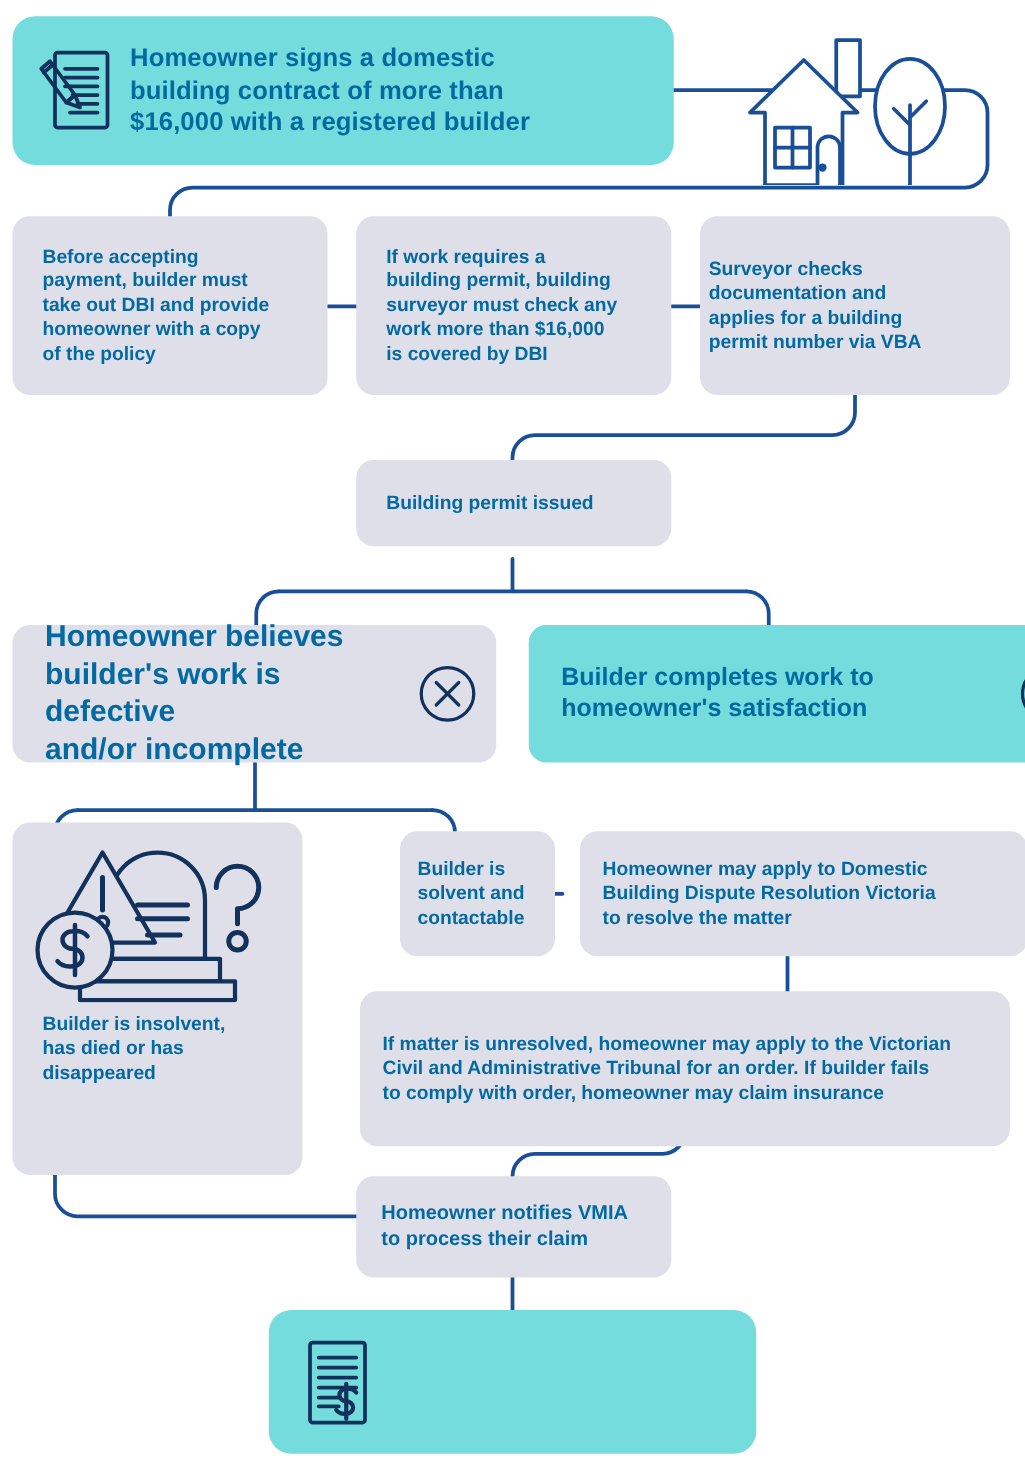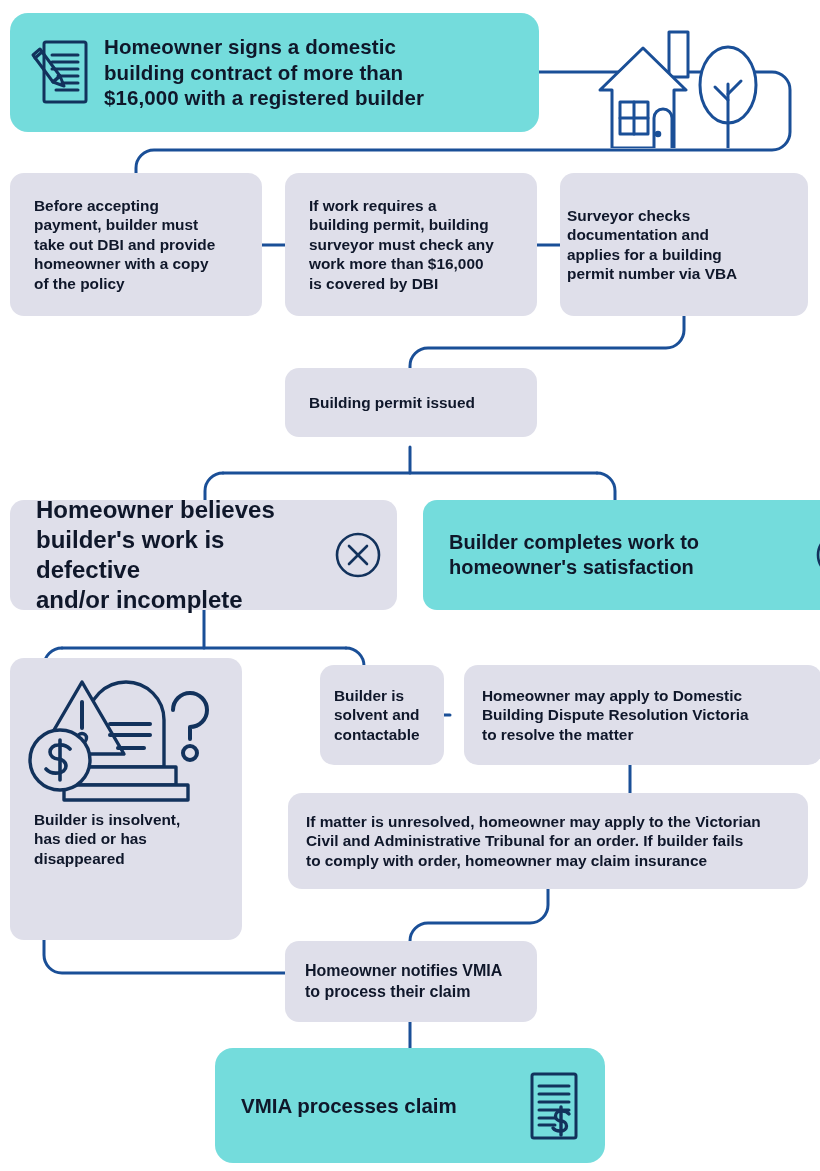--- a/index.html
+++ b/index.html
@@ -25,21 +25,21 @@
     width: 820px;
     height: 1171px;
     pointer-events: none;
   }
   .node {
     position: absolute;
     box-sizing: border-box;
     border-radius: 14px;
     display: flex;
     align-items: center;
-    color: #0f172a;
+    color: #0369a1;
     z-index: 2;
   }
   .node.grey   { background: #dfdfea; }
   .node.teal   { background: #74dcdc; }
   .node .txt {
     white-space: pre-line;
     line-height: 1.26;
   }
   
   #n-contract {
@@ -102,21 +102,21 @@
   }
   #n-solvent .txt { font-size: 15.4px; font-weight: 600; }
 
   #n-dbdrv {
     left: 464px; top: 665px; width: 358px; height: 100px;
     padding: 0 14px 0 18px;
   }
   #n-dbdrv .txt { font-size: 15.4px; font-weight: 600; }
 
   #n-vcat {
-    left: 288px; top: 793px; width: 520px; height: 96px;
+    left: 288px; top: 793px; width: 520px; height: 124px;
     padding: 0 14px 0 18px;
   }
   #n-vcat .txt { font-size: 15.4px; font-weight: 600; }
 
   #n-notify {
     left: 285px; top: 941px; width: 252px; height: 81px;
     padding: 0 14px 0 20px;
   }
   #n-notify .txt { font-size: 16px; font-weight: 600; }
 
@@ -317,21 +317,20 @@
 Civil and Administrative Tribunal for an order. If builder fails
 to comply with order, homeowner may claim insurance</div>
   </div>
 
   <div class="node grey" id="n-notify">
     <div class="txt">Homeowner notifies VMIA
 to process their claim</div>
   </div>
 
   <div class="node teal" id="n-vmia">
-    <div class="txt">VMIA processes claim</div>
     <svg class="icon-slot" width="58" height="72" viewBox="0 0 58 72">
       <g fill="none" stroke="#12325c" stroke-width="3" stroke-linejoin="round" stroke-linecap="round">
         <rect x="7" y="4" width="44" height="64" rx="2"></rect>
         <g stroke-width="3">
           <line x1="14" y1="16" x2="44" y2="16"></line>
           <line x1="14" y1="24" x2="44" y2="24"></line>
           <line x1="14" y1="32" x2="44" y2="32"></line>
           <line x1="14" y1="40" x2="44" y2="40"></line>
           <line x1="14" y1="48" x2="30" y2="48"></line>
           <line x1="14" y1="55" x2="30" y2="55"></line>

